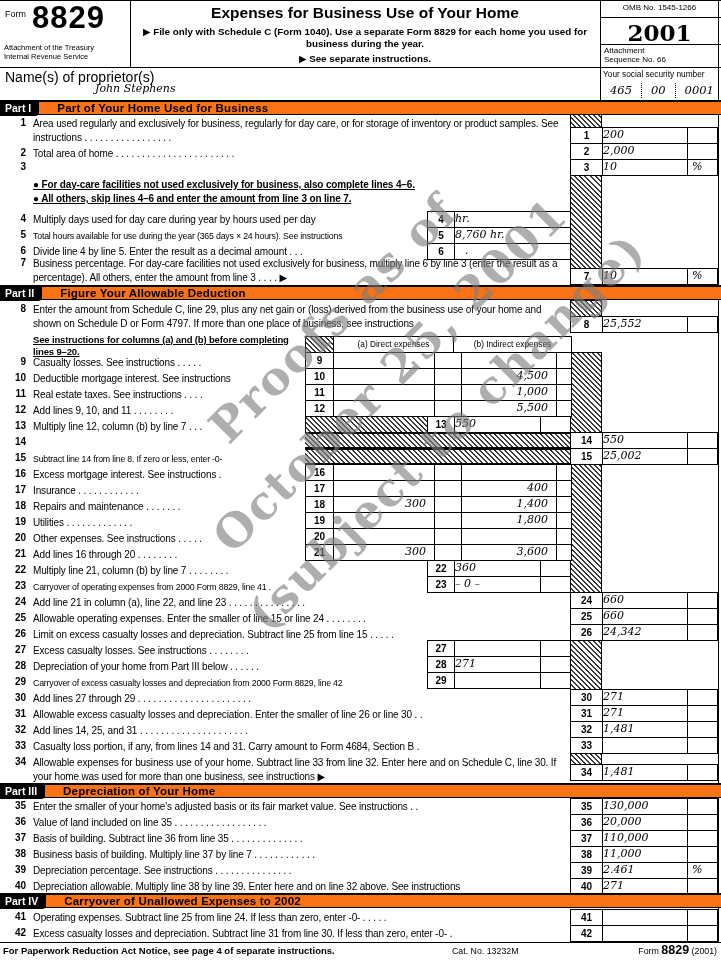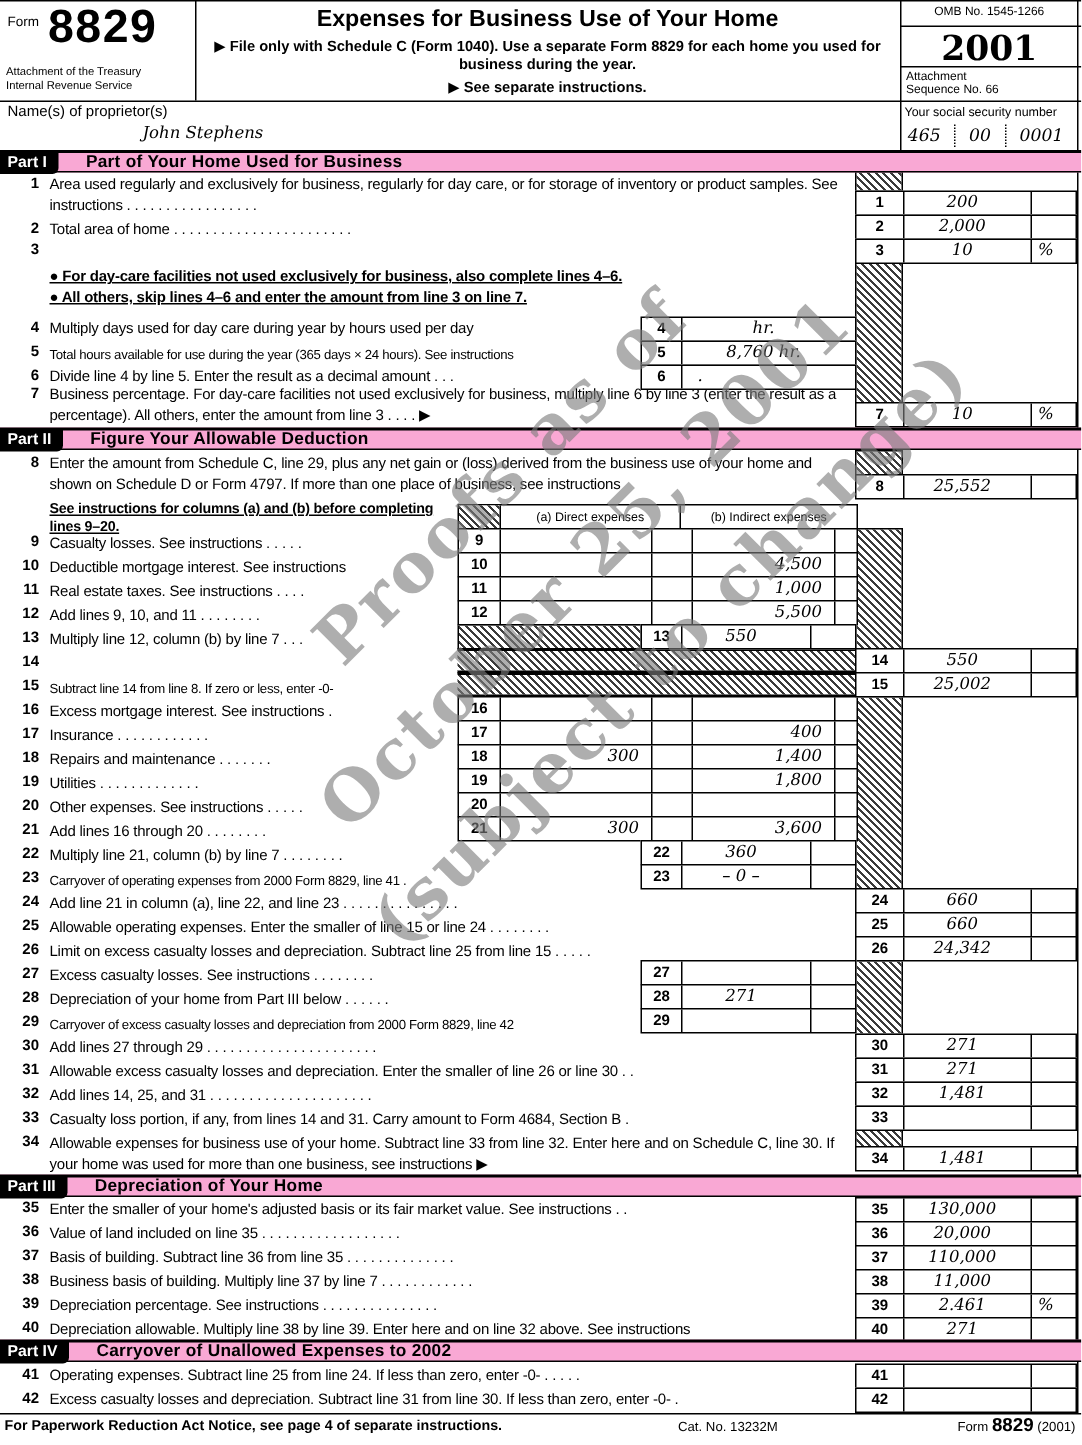--- a/index.html
+++ b/index.html
@@ -10,43 +10,43 @@
   .hline{position:absolute;height:0;border-top:1.5px solid #000;left:0;width:721px;z-index:0;}
   .formword{position:absolute;left:5px;top:9px;font-size:9px;}
   .formno{position:absolute;left:32px;top:0px;font-size:31px;font-weight:bold;letter-spacing:1px;}
   .dept{position:absolute;left:4px;top:43px;font-size:7.5px;line-height:9px;}
   .title{position:absolute;left:132px;top:4px;width:466px;text-align:center;font-size:15.5px;font-weight:bold;}
   .sub1{position:absolute;left:140px;top:26px;width:450px;text-align:center;font-size:9.8px;font-weight:bold;line-height:12px;}
   .sub2{position:absolute;left:140px;top:53px;width:450px;text-align:center;font-size:9.8px;font-weight:bold;}
   .omb{position:absolute;left:601px;top:3px;width:117px;text-align:center;font-size:8px;}
   .year{position:absolute;left:601px;top:19px;width:117px;text-align:center;font-size:23px;font-weight:bold;font-family:"DejaVu Serif",serif;}
   .att{position:absolute;left:604px;font-size:8px;}
-  .namelabel{position:absolute;left:5px;top:69px;font-size:10px;}
+  .namelabel{position:absolute;left:5px;top:69px;font-size:14px;}
   .namevalue{position:absolute;left:95px;top:82px;font:italic 12px "DejaVu Serif",serif;}
   .ssnlabel{position:absolute;left:603px;top:69px;font-size:8.3px;}
-  .ssnrow{position:absolute;left:601px;top:83px;width:117px;display:flex;justify-content:flex-end;gap:0;}
+  .ssnrow{position:absolute;left:601px;top:83px;width:117px;display:flex;justify-content:flex-start;gap:0;}
   .ssnrow span{font:italic 11.5px "DejaVu Serif",serif;padding:0 9px;}
   .ssnrow .sep{border-left:1.5px dotted #000;height:15px;padding:0;}
   
-  .bar{position:absolute;left:0;width:721px;height:15px;box-sizing:border-box;background:#f9a8d4;
+  .bar{position:absolute;left:0;width:721px;height:15px;box-sizing:border-box;background:#f97316;
        border-top:2px solid #000;border-bottom:1.5px solid #000;z-index:4;display:flex;align-items:center;}
   .bar .tag{background:#000;color:#fff;font-weight:bold;font-size:10.5px;height:15px;line-height:15px;
        padding:0 8px 0 5px;margin-right:18px;border-radius:0 0 4px 0;}
   .bar .btitle{font-weight:bold;font-size:11.5px;letter-spacing:0.2px;}
   
   .lno{position:absolute;left:2px;width:24px;text-align:right;font-weight:bold;font-size:10px;z-index:2;}
   .ltxt{position:absolute;left:33px;font-size:10px;line-height:13.8px;letter-spacing:-0.15px;z-index:2;}
   .bold{font-weight:bold;text-decoration:underline;}
   .sm{font-size:8.8px;letter-spacing:-0.2px;}
   
   .vc{position:absolute;left:570px;width:148px;height:17px;box-sizing:border-box;display:flex;
       border:1px solid #000;background:#fff;z-index:2;}
   .vc .n{width:31px;flex:none;border-right:1px solid #000;font-weight:bold;font-size:10px;
          text-align:center;line-height:15px;font-style:normal;}
-  .vc .v{flex:1;border-right:1px solid #000;text-align:center;padding-right:7px;line-height:14px;}
+  .vc .v{flex:1;border-right:1px solid #000;text-align:left;padding-right:7px;line-height:14px;}
   .vc .c{width:25px;flex:none;padding-left:4px;line-height:14px;}
   .vc.noc .v{border-right:none;}
   .vc.mid{left:427px;width:144px;}
   .vc.mid .n{width:26px;}
   .vc.dotv .v{text-align:left;padding-left:10px;}
   .fv{font:italic 11px "DejaVu Serif",serif;}
   
   .tr{position:absolute;left:305px;width:267px;height:17px;box-sizing:border-box;display:flex;
       border:1px solid #000;background:#fff;z-index:2;}
   .tr .tn{width:27px;flex:none;border-right:1px solid #000;font-weight:bold;font-size:10px;text-align:center;line-height:15px;font-style:normal;}

